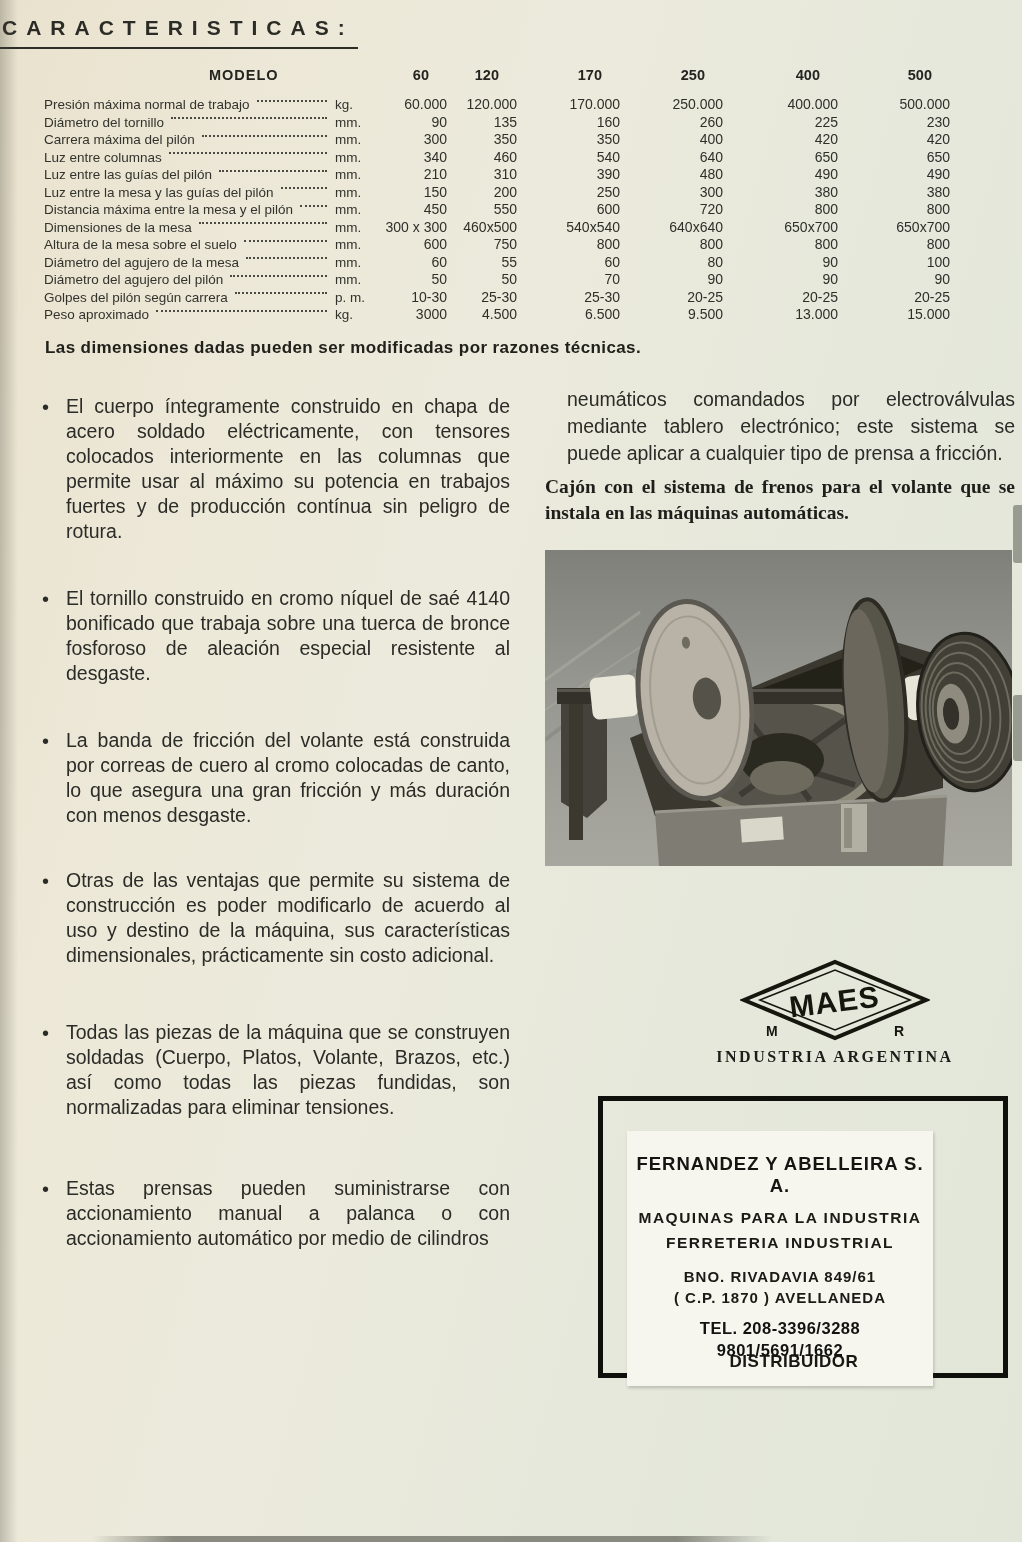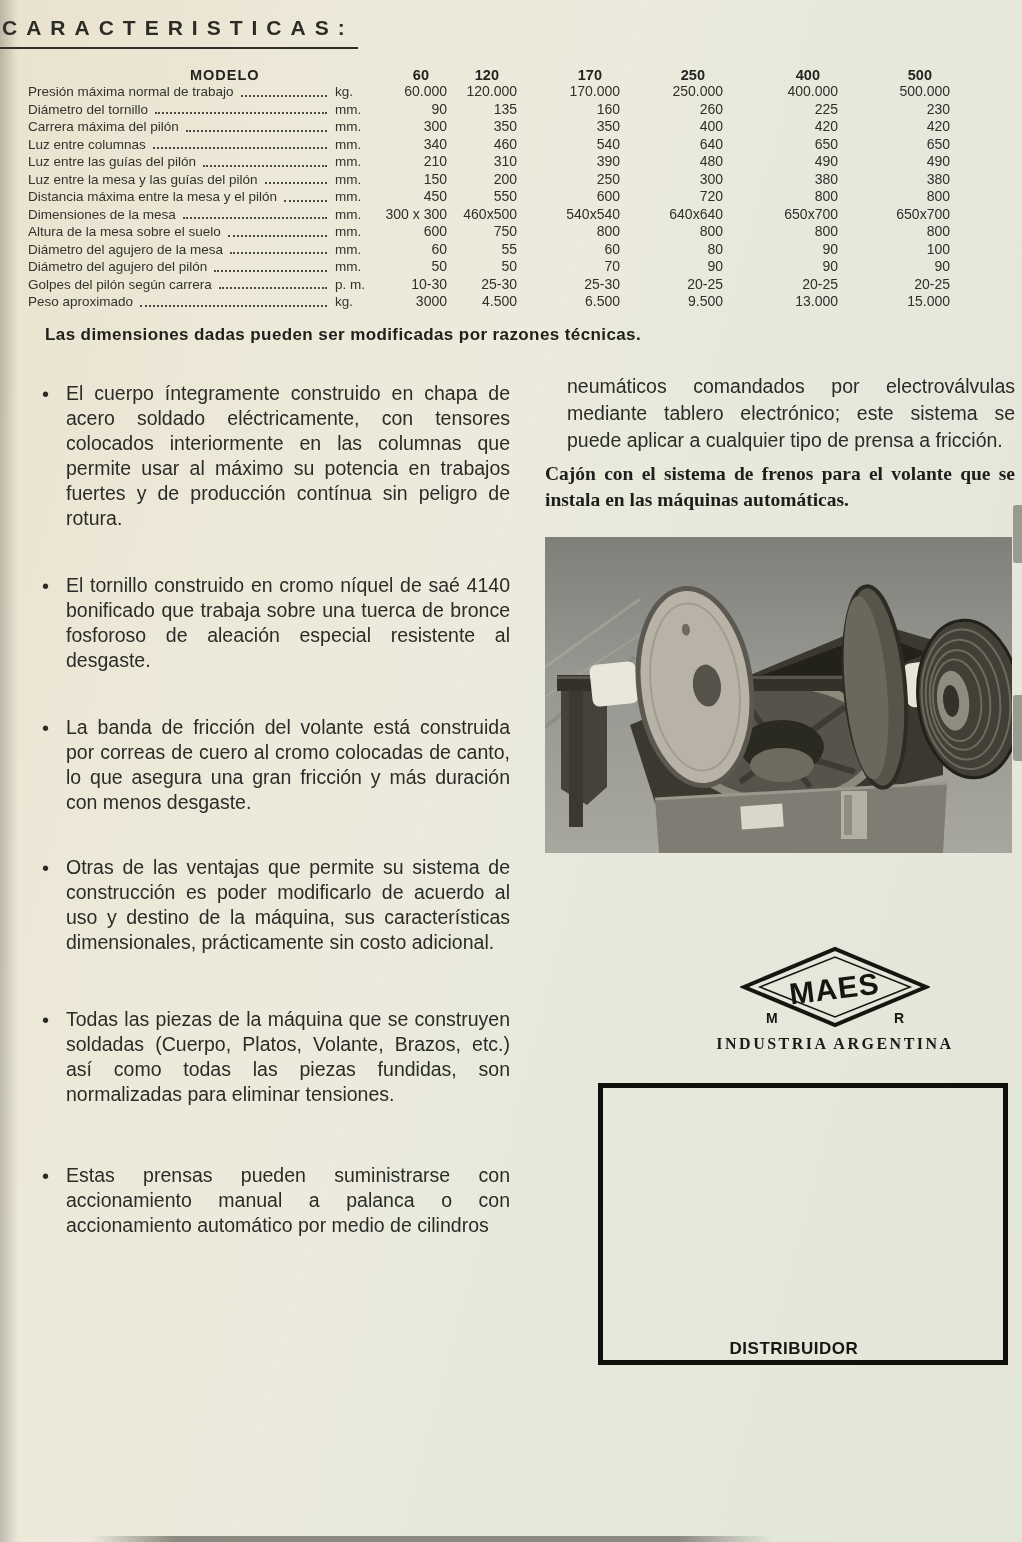--- a/index.html
+++ b/index.html
@@ -30,26 +30,26 @@
   .doc-title {
     display:inline-block;
     font-size:21px; font-weight:600; letter-spacing:9px;
     color:#2c2c27;
     border-bottom:2.5px solid #2e2e29;
     padding:0 4px 7px 2px;
   }
 
   
   .spec-table { margin-top:18px; }
-  .thead { display:flex; width:950px; padding-left:52px; align-items:center; margin-bottom:0; }
+  .thead { display:flex; width:950px; padding-left:71px; align-items:center; margin-bottom:13px; }
   .th-model { flex:1 1 auto; padding-left:138px; font-weight:700; font-size:14.5px; letter-spacing:1px; color:#242420; }
   .th-unit-gap { width:46px; }
   .th-val { font-weight:700; font-size:14.5px; text-align:right; padding-right:18px; color:#242420; }
   .c0{width:66px}.c1{width:70px}.c2{width:103px}.c3{width:103px}.c4{width:115px}.c5{width:112px}
-  .tr { display:flex; width:950px; padding-left:28px; align-items:flex-end; line-height:17.5px; white-space:nowrap; }
+  .tr { display:flex; width:950px; padding-left:44px; align-items:center; line-height:17.5px; white-space:nowrap; }
   .td-label { flex:0 1 auto; font-size:13.5px; color:#33332d; overflow:hidden; }
   .leader { flex:1 1 8px; min-width:6px; margin:0 8px 0 7px; border-bottom:2px dotted #4a4a42; transform:translateY(-4px); }
   .td-unit { width:46px; font-size:13.5px; color:#33332d; }
   .td-val { font-size:14px; text-align:right; color:#2f2f2a; }
 
   
   .table-note {
     margin:14px 0 0 45px;
     font-size:17px; font-weight:700; letter-spacing:.4px; color:#21211c;
   }
@@ -391,18 +391,27 @@
             <polygon points="20,42 95,12 170,42 95,72" fill="none" stroke="#16160f" stroke-width="1.6"></polygon>
             <text x="95" y="54" text-anchor="middle" font-family="Liberation Sans, sans-serif" font-size="30" font-weight="800" letter-spacing="1" fill="#16160f" transform="rotate(-7 95 48)">MAES</text>
             <text x="26" y="78" font-family="Liberation Sans, sans-serif" font-size="14" font-weight="700" fill="#16160f">M</text>
             <text x="154" y="78" font-family="Liberation Sans, sans-serif" font-size="14" font-weight="700" fill="#16160f">R</text>
           </svg>
         </div>
         <div class="fab-sub">INDUSTRIA ARGENTINA</div>
       </div>
 
       <div class="dist-box">
+        <div class="dist-card">
+          <div class="dist-company">FERNANDEZ Y ABELLEIRA S. A.</div>
+          <div class="dist-line first">MAQUINAS PARA LA INDUSTRIA</div>
+          <div class="dist-line">FERRETERIA INDUSTRIAL</div>
+          <div class="dist-addr first">BNO. RIVADAVIA 849/61</div>
+          <div class="dist-addr">( C.P. 1870 )  AVELLANEDA</div>
+          <div class="dist-tel first">TEL. 208-3396/3288</div>
+          <div class="dist-tel">9801/5691/1662</div>
+        </div>
         <div class="dist-label">DISTRIBUIDOR</div>
       </div>
 
     </div>
   </div>
 </div>
 
 </body></html>

